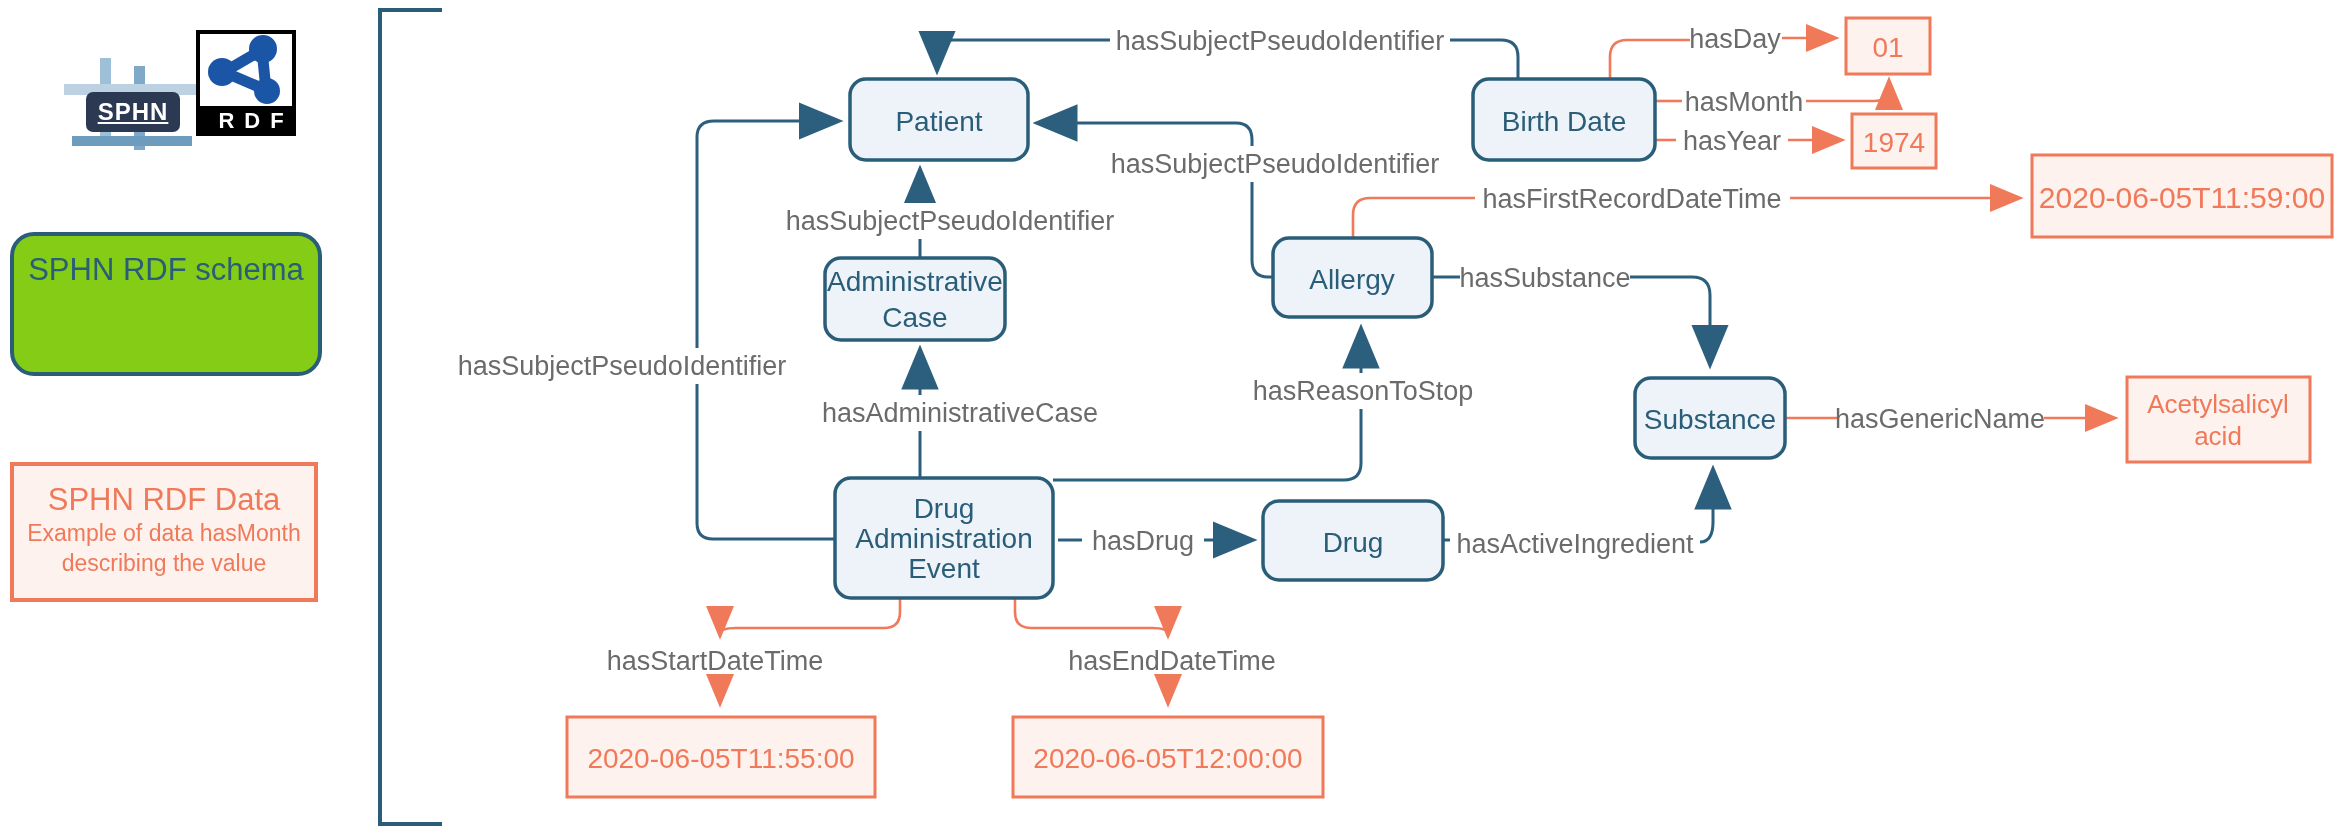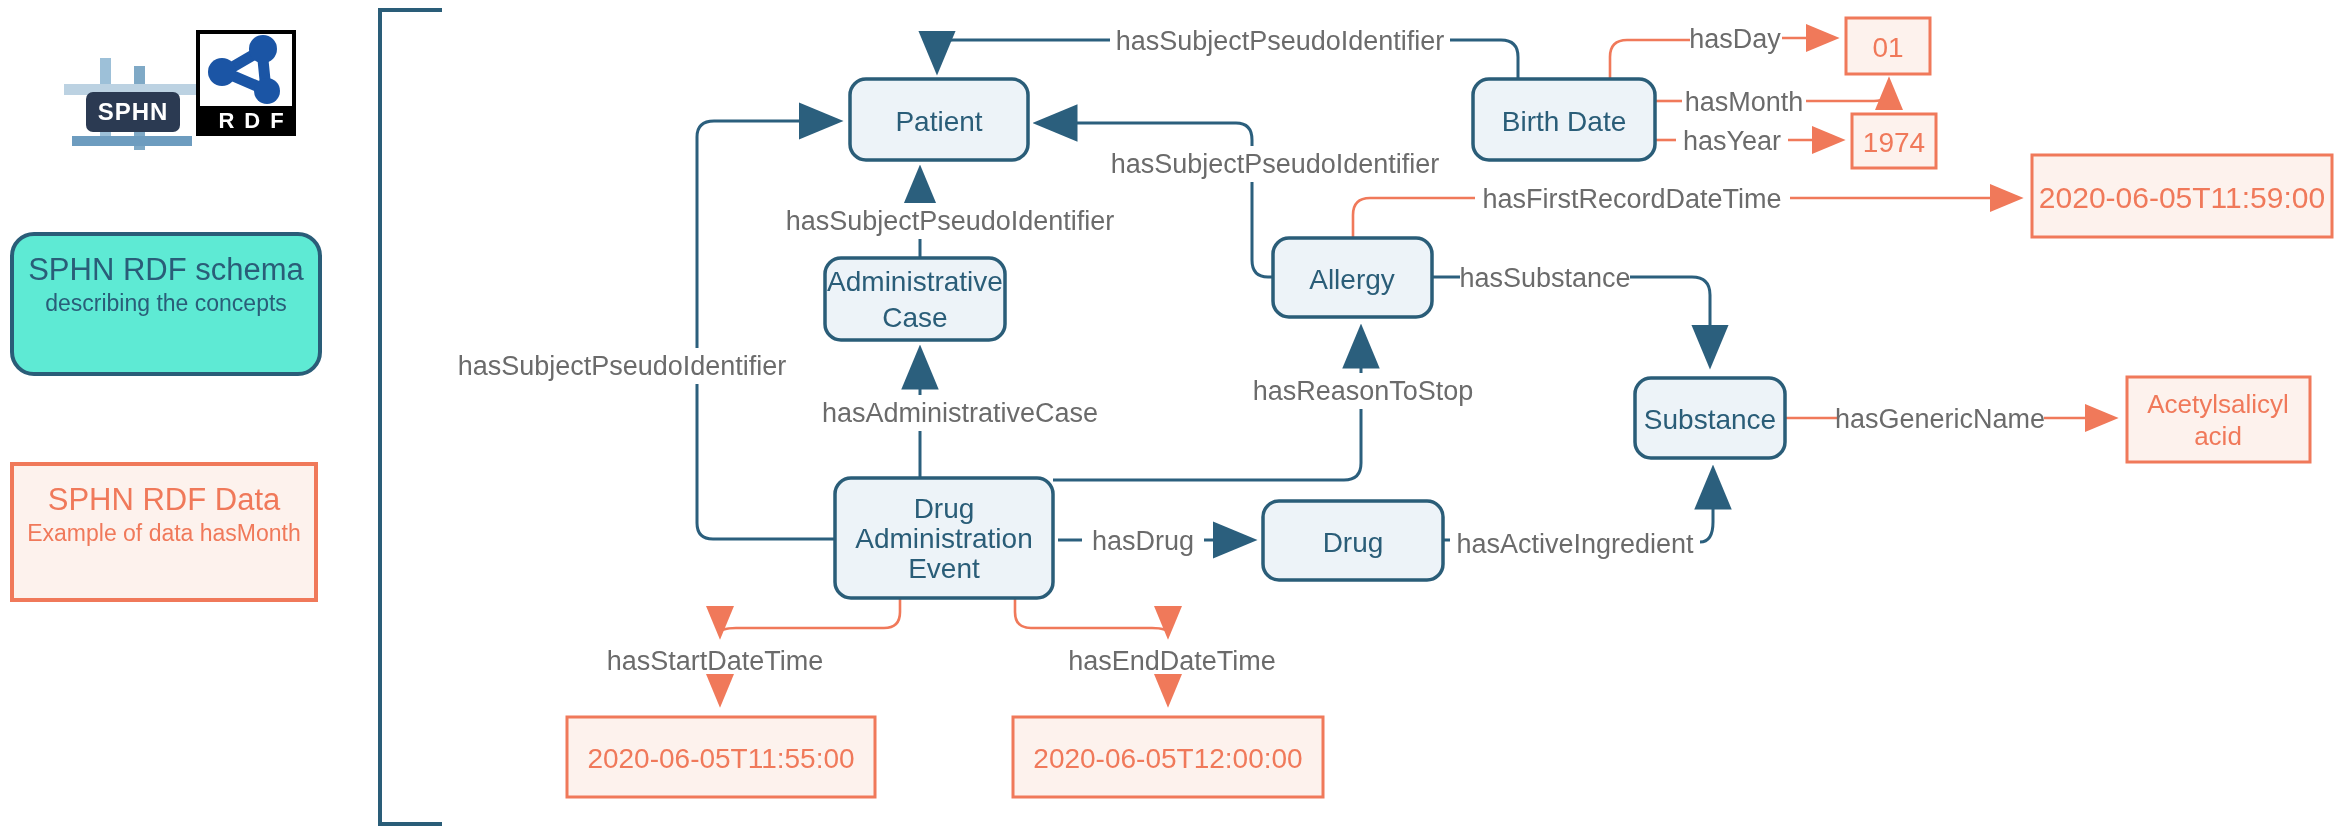--- a/index.html
+++ b/index.html
@@ -5,32 +5,32 @@
   html,body{margin:0;padding:0;background:#fff;}
   body{width:2339px;height:834px;position:relative;overflow:hidden;
        font-family:"Liberation Sans",sans-serif;}
   .canvas{position:absolute;left:0;top:0;width:2339px;height:834px;background:#fff;}
 
   
   .sphn-logo{position:absolute;left:28px;top:12px;width:250px;height:140px;}
   .sphn-bar{position:absolute;}
   .sphn-box{position:absolute;left:58px;top:80px;width:94px;height:40px;background:#2b3a52;
             border-radius:7px;color:#fff;font-weight:bold;font-size:24px;letter-spacing:1px;
-            display:flex;align-items:center;justify-content:center;}
+            display:flex;align-items:center;justify-content:center;text-decoration:underline;}
   .sphn-tagline{position:absolute;left:168px;top:52px;color:#4a7ea3;font-size:13px;line-height:16px;}
 
   .rdf-logo{position:absolute;left:196px;top:30px;width:100px;height:106px;}
   .rdf-top{position:absolute;left:0;top:0;width:92px;height:72px;background:#fff;border:4px solid #000;}
   .rdf-bottom{position:absolute;left:0;top:76px;width:100px;height:30px;background:#000;color:#fff;
               font-weight:bold;font-size:22px;letter-spacing:10px;display:flex;align-items:center;
               justify-content:center;padding-left:20px;box-sizing:border-box;}
 
   .legend-box{position:absolute;box-sizing:border-box;text-align:center;}
   .legend-schema{left:10px;top:232px;width:312px;height:144px;border:4px solid #2a5d78;
-                 border-radius:24px;background:#5eead4;color:#2a5d78;}
+                 border-radius:24px;background:#84cc16;color:#2a5d78;}
   .legend-data{left:10px;top:462px;width:308px;height:140px;border:4px solid #f0795a;
                background:#fdf2ed;color:#f0795a;}
   .legend-title{font-size:31px;margin-top:16px;}
   .legend-line{font-size:23px;line-height:30px;}
   .legend-schema .legend-line:first-of-type{margin-top:8px;}
   .legend-data .legend-title{}
 
   
   svg.diagram{position:absolute;left:0;top:0;}
   .edge-b{stroke:#2b5f7d;stroke-width:3;fill:none;}
@@ -71,26 +71,26 @@
         <circle cx="22" cy="38" r="14" fill="#1b55a5"></circle>
         <circle cx="63" cy="15" r="14" fill="#1b55a5"></circle>
         <circle cx="67" cy="57" r="13" fill="#1b55a5"></circle>
       </svg>
     </div>
     <div class="rdf-bottom">RDF</div>
   </div>
 
   <div class="legend-box legend-schema">
     <div class="legend-title">SPHN RDF schema</div>
-    <div class="legend-line">describing the concepts</div>
   </div>
 
   <div class="legend-box legend-data">
     <div class="legend-title">SPHN RDF Data</div>
     <div class="legend-line">Example of data hasMonth</div>
+    <div class="legend-line">describing the value</div>
   </div>
 
   <svg class="diagram" width="2339" height="834" viewBox="0 0 2339 834">
     <defs>
       <marker id="ab" viewBox="0 0 12 10" markerWidth="15" markerHeight="12.5" refX="10" refY="5" orient="auto">
         <path d="M0,0 L12,5 L0,10 Z" fill="#2b5f7d"></path>
       </marker>
       <marker id="ao" viewBox="0 0 12 10" markerWidth="13" markerHeight="11" refX="10" refY="5" orient="auto">
         <path d="M0,0 L12,5 L0,10 Z" fill="#f0795a"></path>
       </marker>

